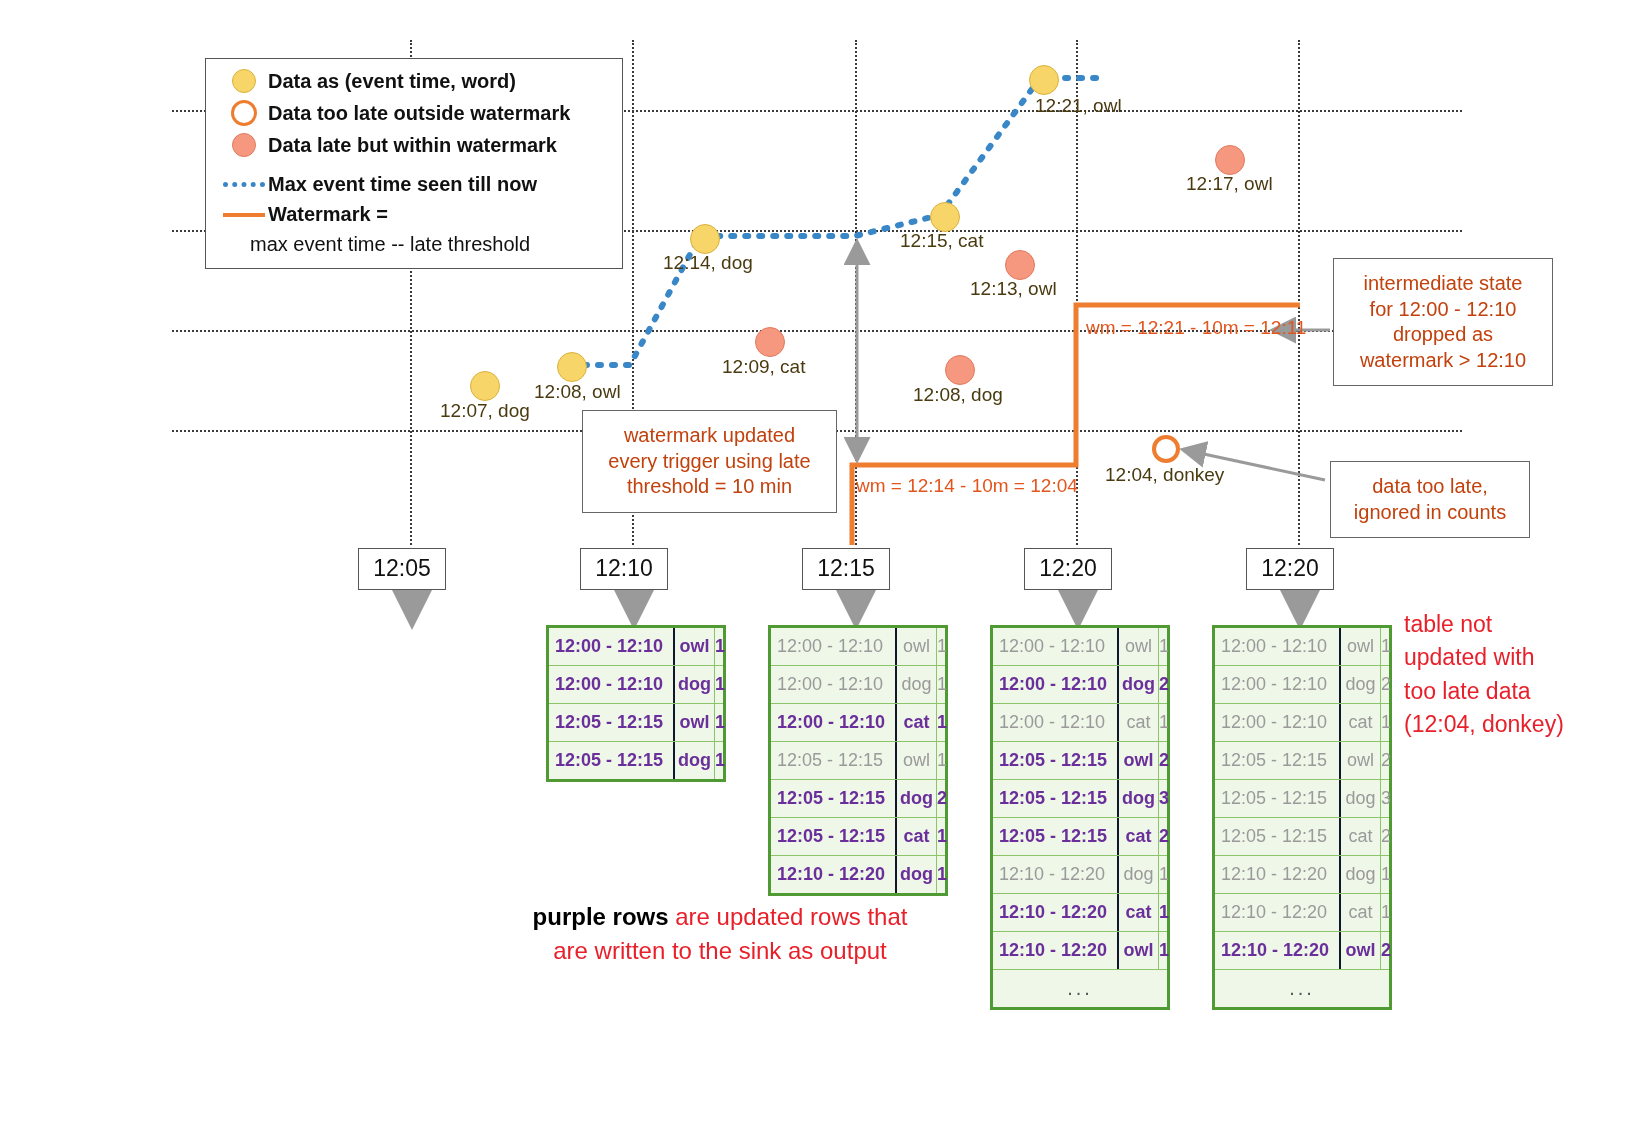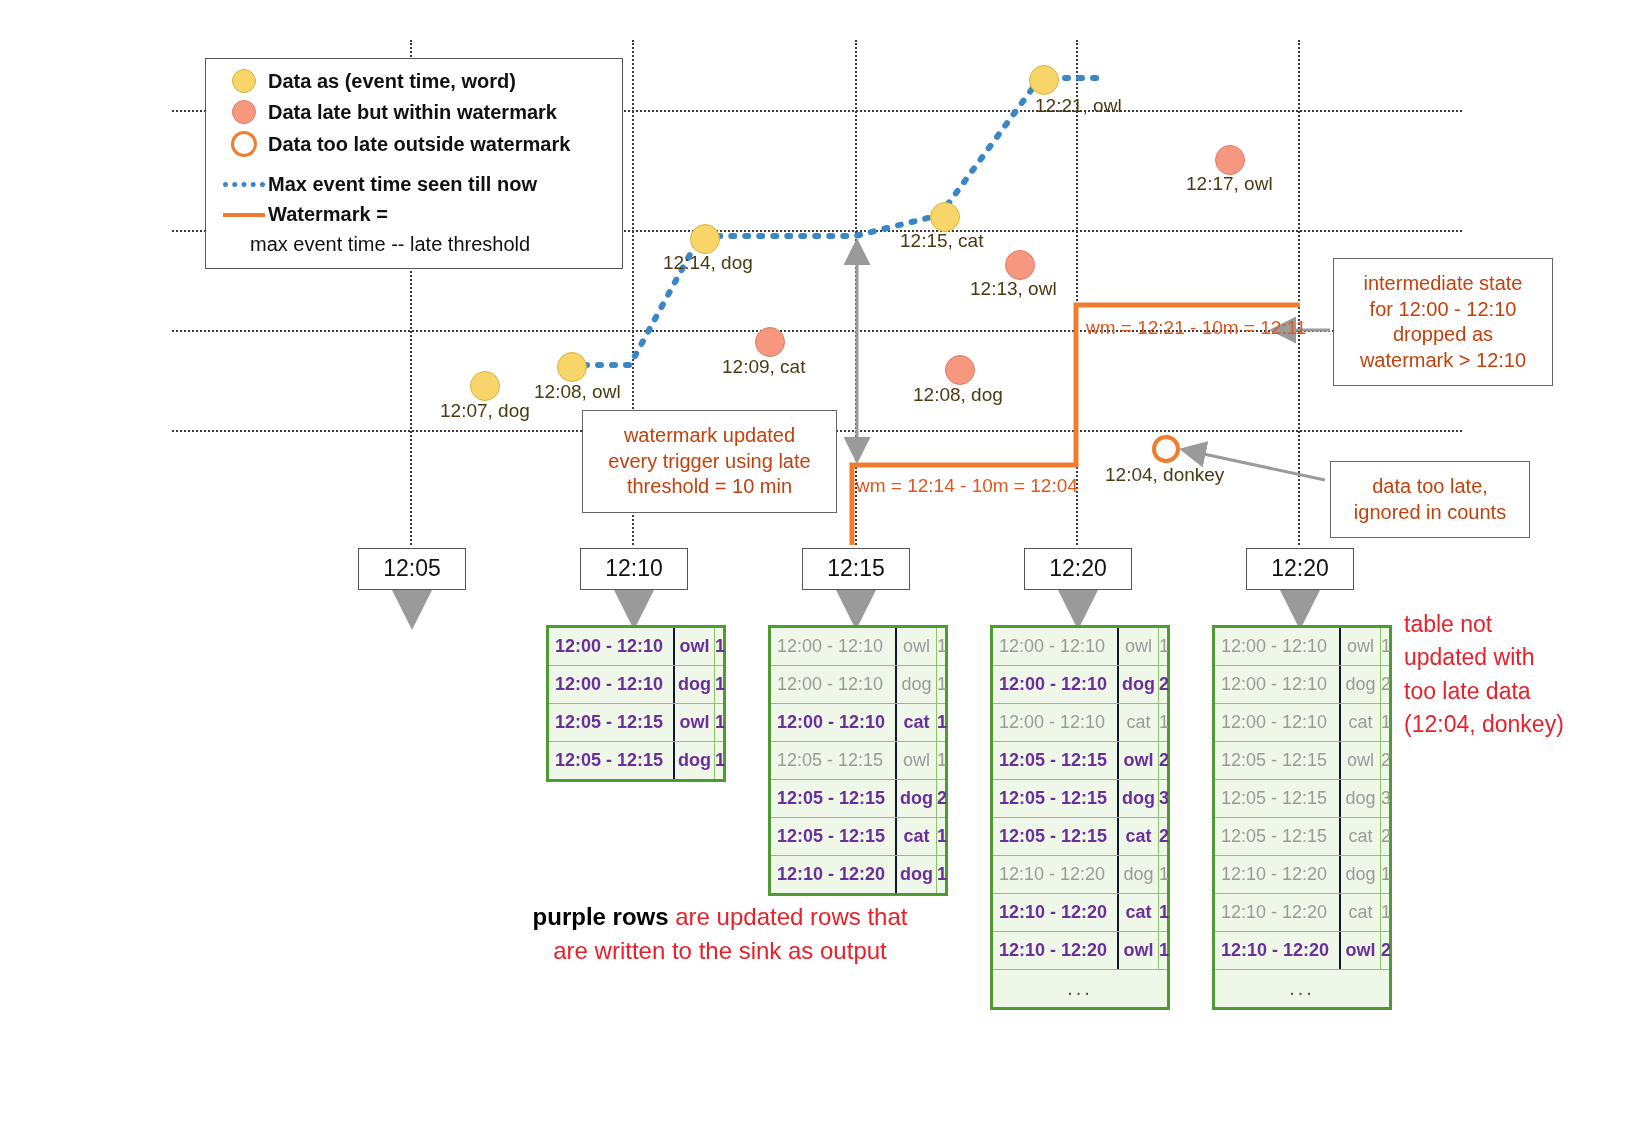--- a/index.html
+++ b/index.html
@@ -121,21 +121,21 @@
 
   
   .timebox {
     position: absolute;
     background: #ffffff;
     border: 1px solid #555;
     font-size: 23px;
     color: #111;
     text-align: center;
     padding: 6px 0 7px 0;
-    width: 108px;
+    width: 88px;
     box-sizing: border-box;
   }
 
   
   .restable {
     position: absolute;
     border: 3px solid #4f9a32;
     background: #eef7e8;
     box-sizing: border-box;
   }
@@ -244,29 +244,29 @@
 
   <div class="legend" style="left:205px; top:58px; width:418px;">
     <div class="legend-row">
       <span class="legend-mark">
           <span class="dot-yellow"></span>
         </span>
       <span class="legend-text">Data as (event time, word)</span>
     </div>
     <div class="legend-row">
       <span class="legend-mark">
+          <span class="dot-hollow"></span>
+        </span>
+      <span class="legend-text">Data too late outside watermark</span>
+    </div>
+    <div class="legend-row">
+      <span class="legend-mark">
           <span class="dot-salmon"></span>
         </span>
       <span class="legend-text">Data late but within watermark</span>
-    </div>
-    <div class="legend-row">
-      <span class="legend-mark">
-          <span class="dot-hollow"></span>
-        </span>
-      <span class="legend-text">Data too late outside watermark</span>
     </div>
     <div class="legend-row" style="margin-top:16px;">
       <span class="legend-mark">
           <span class="line-dotted"></span>
         </span>
       <span class="legend-text">Max event time seen till now</span>
     </div>
     <div class="legend-row">
       <span class="legend-mark">
           <span class="line-solid"></span>

